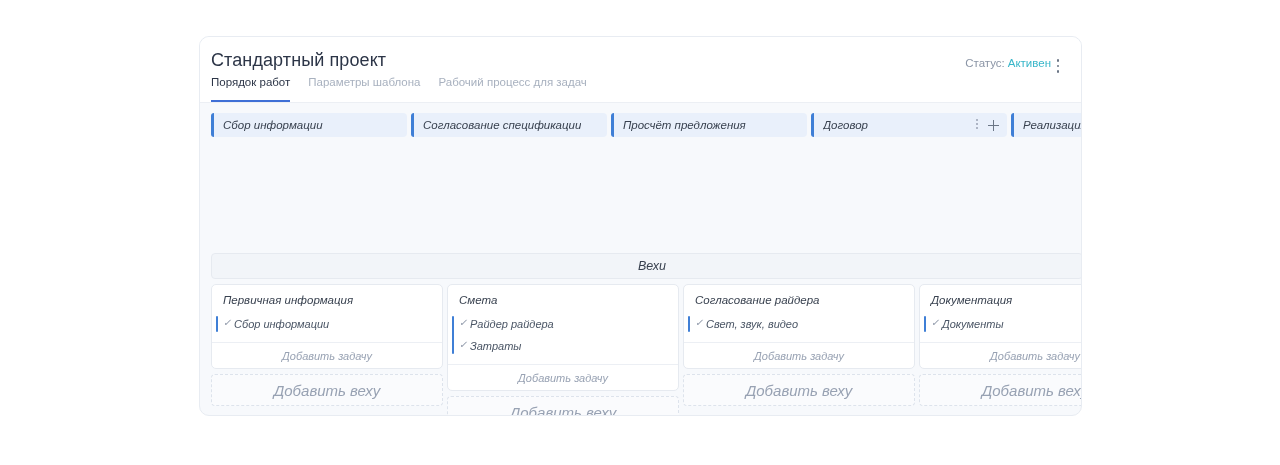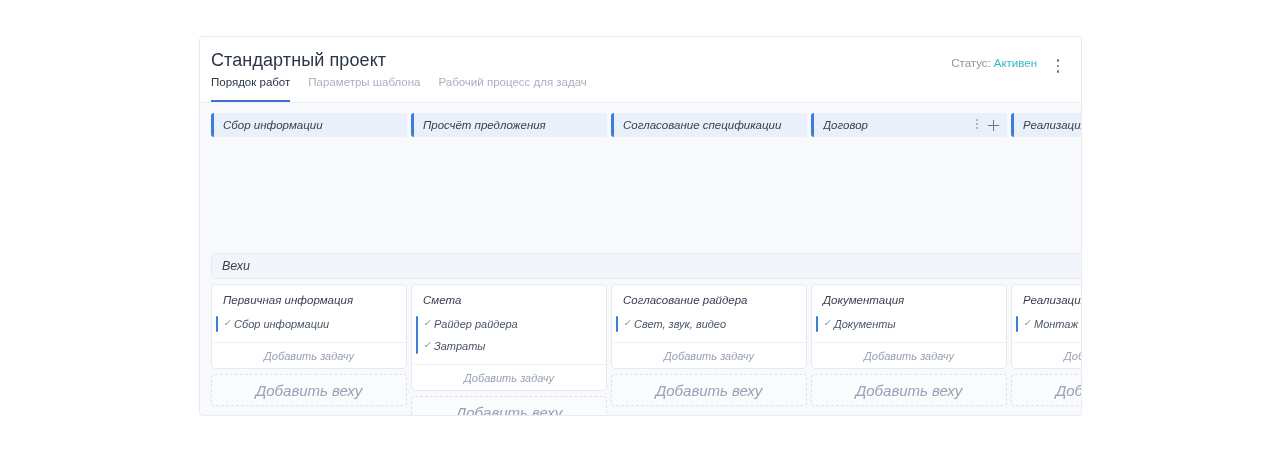--- a/index.html
+++ b/index.html
@@ -10,42 +10,42 @@
     overflow: hidden;
   }
 
   
   .panel {
     position: absolute;
     left: 199px; top: 36px;
     width: 883px; height: 380px;
     background: #f7f9fc;
     border: 1px solid #e8ecf2;
-    border-radius: 4px;
+    border-radius: 10px;
     overflow: hidden;
   }
 
   
   .panel-head {
     position: relative;
     height: 66px;
     background: #ffffff;
     border-bottom: 1px solid #eceff4;
   }
   .page-title {
     position: absolute;
     left: 11px; top: 13px;
     font-size: 18px;
     color: #2c3547;
     font-weight: 400;
     letter-spacing: .1px;
   }
   .status-wrap {
     position: absolute;
-    right: 44px; top: 20px;
+    right: 30px; top: 20px;
     font-size: 11.5px;
     color: #8b95a6;
     white-space: nowrap;
     margin-left: 43px;
   }
   .status-value { color: #38b6c9; margin-left: 3px; }
 
   .kebab {
     position: absolute;
     right: 14px; top: 18px;
@@ -157,33 +157,33 @@
     border: 1px solid #e6eaf0;
     border-radius: 4px;
     display: flex;
     align-items: center;
   }
   .section-band .sb-label {
     margin-left: 10px;
     font-size: 12.5px;
     color: #38414f;
   }
-  .band-milestones { top: 150px; }
+  .band-milestones { top: 150px; justify-content: center; }
 
   
   .cols {
     position: absolute;
     left: 11px; top: 181px;
     display: flex;
     gap: 4px;
     align-items: flex-start;
     white-space: nowrap;
   }
   .col {
-    width: 196px;
+    width: 232px;
     flex: 0 0 auto;
     display: flex;
     flex-direction: column;
     gap: 5px;
   }
 
   
   .ms-card {
     background: #ffffff;
     border: 1px solid #e6eaf0;
@@ -276,26 +276,26 @@
 
     <div class="col-head-row">
 
       <div class="col-head">
         <span class="accent"></span>
         <span class="ch-label">Сбор информации</span>
       </div>
 
       <div class="col-head">
         <span class="accent"></span>
-        <span class="ch-label">Просчёт предложения</span>
+        <span class="ch-label">Согласование спецификации</span>
       </div>
 
       <div class="col-head">
         <span class="accent"></span>
-        <span class="ch-label">Согласование спецификации</span>
+        <span class="ch-label">Просчёт предложения</span>
       </div>
 
       <div class="col-head">
         <span class="accent"></span>
         <span class="ch-label">Договор</span>
         <span class="ch-icons">
           <span class="mini-kebab">
             <i></i>
             <i></i>
             <i></i>

